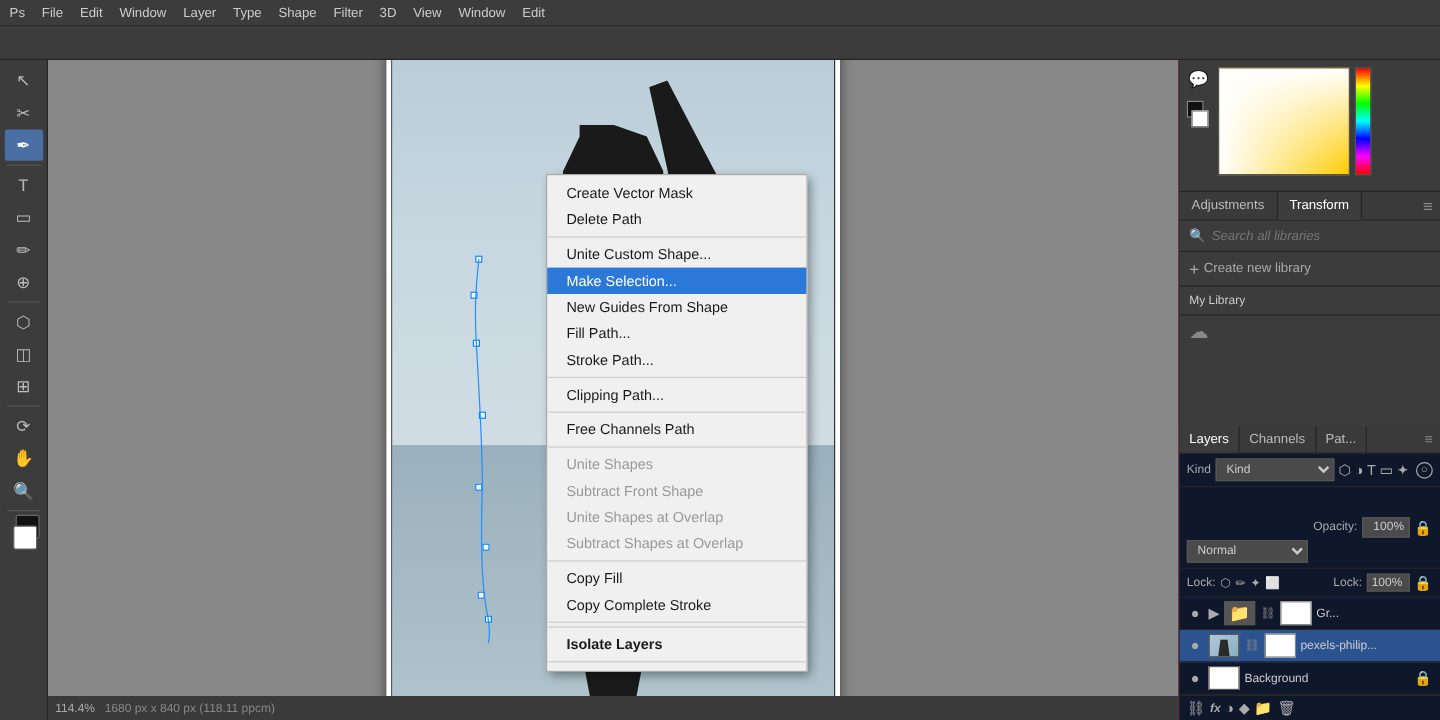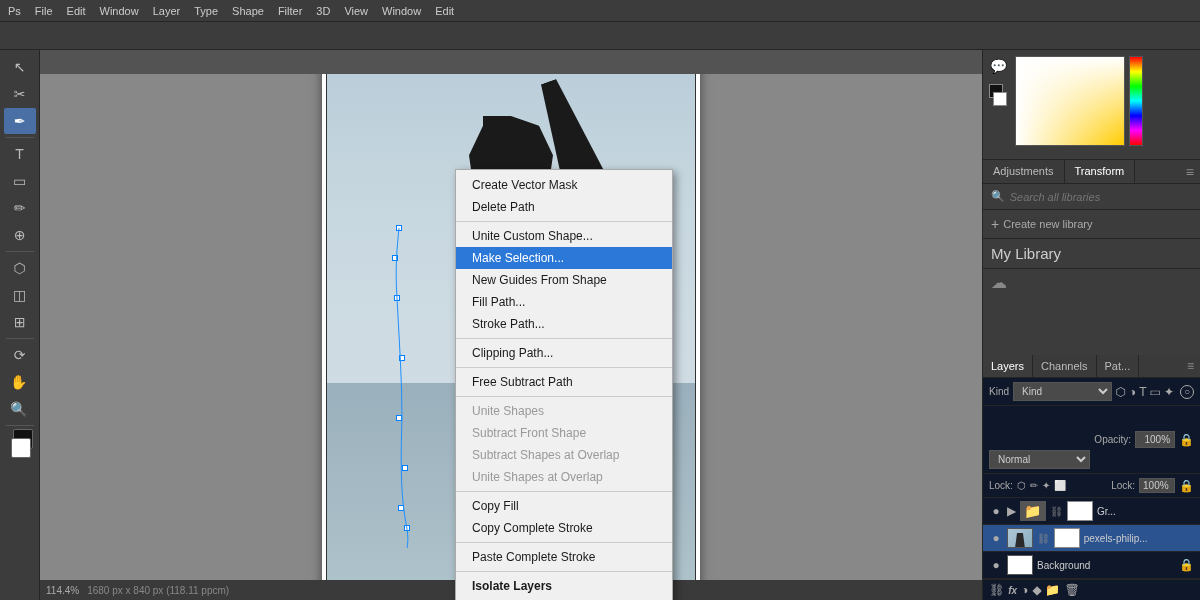--- a/index.html
+++ b/index.html
@@ -81,21 +81,20 @@
       background: #555;
       margin: 2px 0;
     }
 
     
     .canvas-area {
       flex: 1;
       background: #be185d;
       position: relative;
       overflow: hidden;
-      margin-top: 24px;
     }
     .canvas-bg {
       position: absolute;
       top: 0; left: 0; right: 0; bottom: 20px;
       background: #888;
       display: flex;
       align-items: center;
       justify-content: center;
       overflow: hidden;
     }
@@ -239,21 +238,21 @@
       gap: 4px;
       padding: 6px 8px;
       border-bottom: 1px solid #252525;
       font-size: 11px;
       color: #aaa;
       cursor: pointer;
     }
     .create-library-btn .plus { font-size: 14px; color: #aaa; }
     .my-library {
       padding: 6px 8px;
-      font-size: 15px;
+      font-size: 10px;
       color: #ccc;
       border-bottom: 1px solid #252525;
       cursor: pointer;
     }
     .cloud-icon {
       padding: 4px 8px;
       font-size: 16px;
       color: #888;
     }
 
@@ -493,46 +492,43 @@
       </div>
       <div class="menu-item">
         <span>Stroke Path...</span>
       </div>
       <div class="menu-separator"></div>
       <div class="menu-item">
         <span>Clipping Path...</span>
       </div>
       <div class="menu-separator"></div>
       <div class="menu-item">
-        <span>Free Subtract Path</span>
+        <span>Free Channels Path</span>
       </div>
       <div class="menu-separator"></div>
       <div class="menu-item disabled">
         <span>Unite Shapes</span>
       </div>
       <div class="menu-item disabled">
         <span>Subtract Front Shape</span>
       </div>
       <div class="menu-item disabled">
+        <span>Unite Shapes at Overlap</span>
+      </div>
+      <div class="menu-item disabled">
         <span>Subtract Shapes at Overlap</span>
       </div>
-      <div class="menu-item disabled">
-        <span>Unite Shapes at Overlap</span>
-      </div>
       <div class="menu-separator"></div>
       <div class="menu-item">
         <span>Copy Fill</span>
       </div>
       <div class="menu-item">
         <span>Copy Complete Stroke</span>
       </div>
       <div class="menu-separator"></div>
-      <div class="menu-item">
-        <span>Paste Complete Stroke</span>
-      </div>
       <div class="menu-separator"></div>
       <div class="menu-item bold">
         <span>Isolate Layers</span>
       </div>
       <div class="menu-separator"></div>
 
     </div>
 
     <div style="position:absolute;bottom:0;left:0;right:0;height:20px;background:#3a3a3a;display:flex;align-items:center;padding:0 6px;gap:8px;">
       <span style="font-size:10px;color:#aaa;">114.4%</span>

